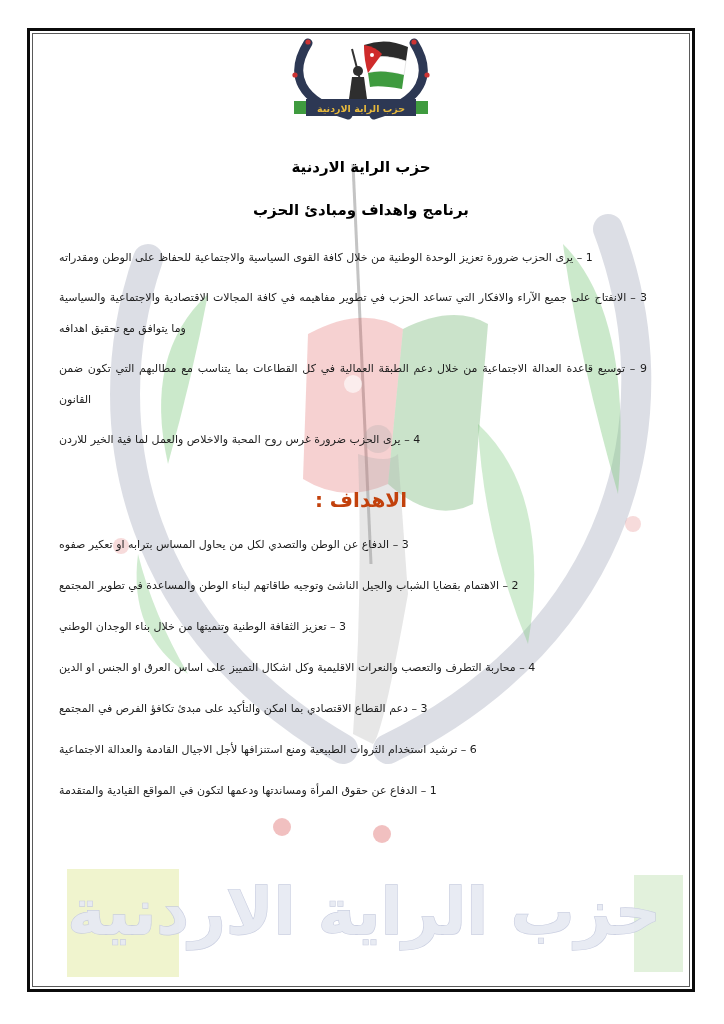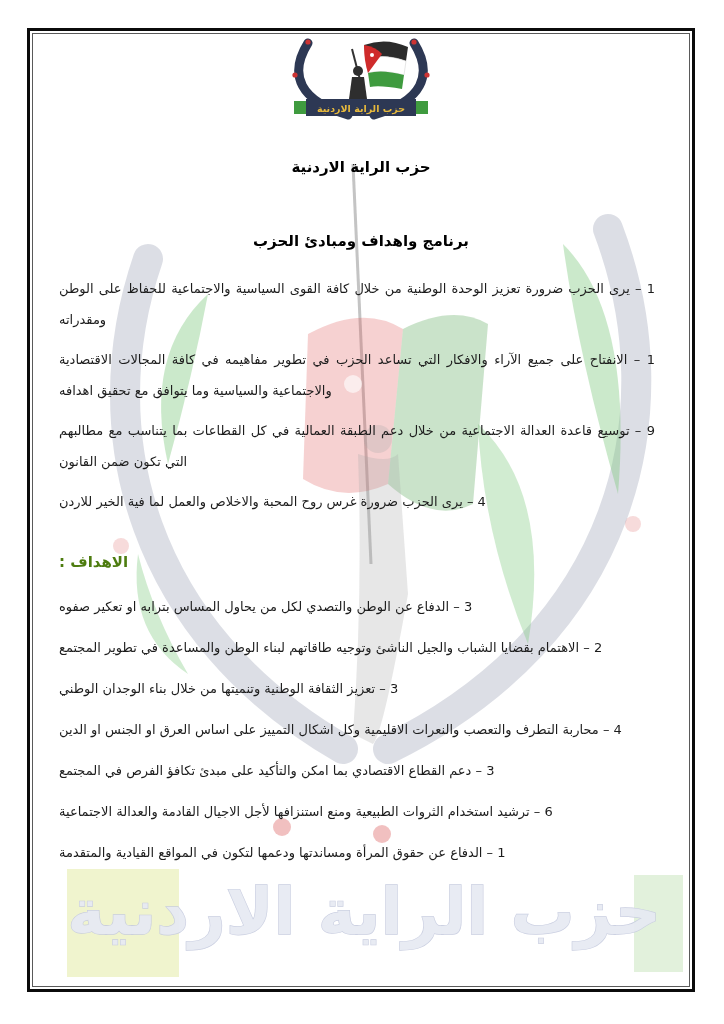--- a/index.html
+++ b/index.html
@@ -30,39 +30,39 @@
   }
   .logo-wrap { width: 150px; margin: 0 auto; direction: ltr; }
   .title, .subtitle {
     text-align: center;
     font-weight: bold;
     font-size: 15px;
     color: #000;
     line-height: 19px;
   }
   .title { margin-top: 25px; }
-  .subtitle { margin-top: 55px; }
+  .subtitle { margin-top: 24px; }
   .para {
-    font-size: 13px;
+    font-size: 11px;
     line-height: 31px;
     color: #1c1c1c;
     text-align: justify;
     text-align-last: left;
     -moz-text-align-last: left;
-    margin: 0 8px 9px 0;
+    margin: 0 16px 9px 0;
     position: relative; z-index: 2;
   }
   .first-para { margin-top: 22px; }
   .goal { margin-bottom: 10px; }
   .goals-heading {
     font-weight: bold;
-    font-size: 15px;
+    font-size: 20px;
     line-height: 31px;
-    color: #4d7c0f;
-    text-align: left;
+    color: #c2410c;
+    text-align: center;
     margin: 30px 0 13px 0;
     position: relative; z-index: 2;
   }
 </style>
 </head>
 <body>
 
 <div class="page">
   <div class="frame">
 
@@ -124,21 +124,21 @@
           <rect x="8" y="64" width="134" height="13" fill="#3f9b3f"></rect>
           <rect x="20" y="62" width="110" height="17" fill="#2d3854"></rect>
           <text x="75" y="74.5" font-size="9.5" font-weight="bold" text-anchor="middle" fill="#e7b93c" font-family="DejaVu Sans, sans-serif" direction="rtl">حزب الراية الاردنية</text>
         </svg>
       </div>
 
       <div class="title">حزب الراية الاردنية</div>
       <div class="subtitle">برنامج واهداف ومبادئ الحزب</div>
 
       <div class="para first-para">1 – يرى الحزب ضرورة تعزيز الوحدة الوطنية من خلال كافة القوى السياسية والاجتماعية للحفاظ على الوطن ومقدراته</div>
-      <div class="para">1 – الانفتاح على جميع الآراء والافكار التي تساعد الحزب في تطوير مفاهيمه في كافة المجالات الاقتصادية والاجتماعية والسياسية وما يتوافق مع تحقيق اهدافه</div>
+      <div class="para">3 – الانفتاح على جميع الآراء والافكار التي تساعد الحزب في تطوير مفاهيمه في كافة المجالات الاقتصادية والاجتماعية والسياسية وما يتوافق مع تحقيق اهدافه</div>
       <div class="para">9 – توسيع قاعدة العدالة الاجتماعية من خلال دعم الطبقة العمالية في كل القطاعات بما يتناسب مع مطالبهم التي تكون ضمن القانون</div>
       <div class="para">4 – يرى الحزب ضرورة غرس روح  المحبة والاخلاص والعمل لما فية الخير للاردن</div>
 
       <div class="goals-heading">الاهداف :</div>
       <div class="para goal">3 – الدفاع عن الوطن والتصدي لكل من يحاول المساس بترابه او تعكير صفوه</div>
       <div class="para goal">2 – الاهتمام بقضايا الشباب والجيل الناشئ وتوجيه طاقاتهم لبناء الوطن  والمساعدة في تطوير المجتمع</div>
       <div class="para goal">3 – تعزيز الثقافة الوطنية وتنميتها من خلال بناء الوجدان الوطني</div>
       <div class="para goal">4 – محاربة التطرف والتعصب والنعرات الاقليمية وكل اشكال التمييز على اساس العرق  او الجنس او الدين</div>
       <div class="para goal">3 – دعم القطاع الاقتصادي بما امكن والتأكيد على مبدئ تكافؤ الفرص في المجتمع</div>
       <div class="para goal">6 – ترشيد استخدام الثروات الطبيعية ومنع استنزافها لأجل الاجيال القادمة والعدالة الاجتماعية</div>

